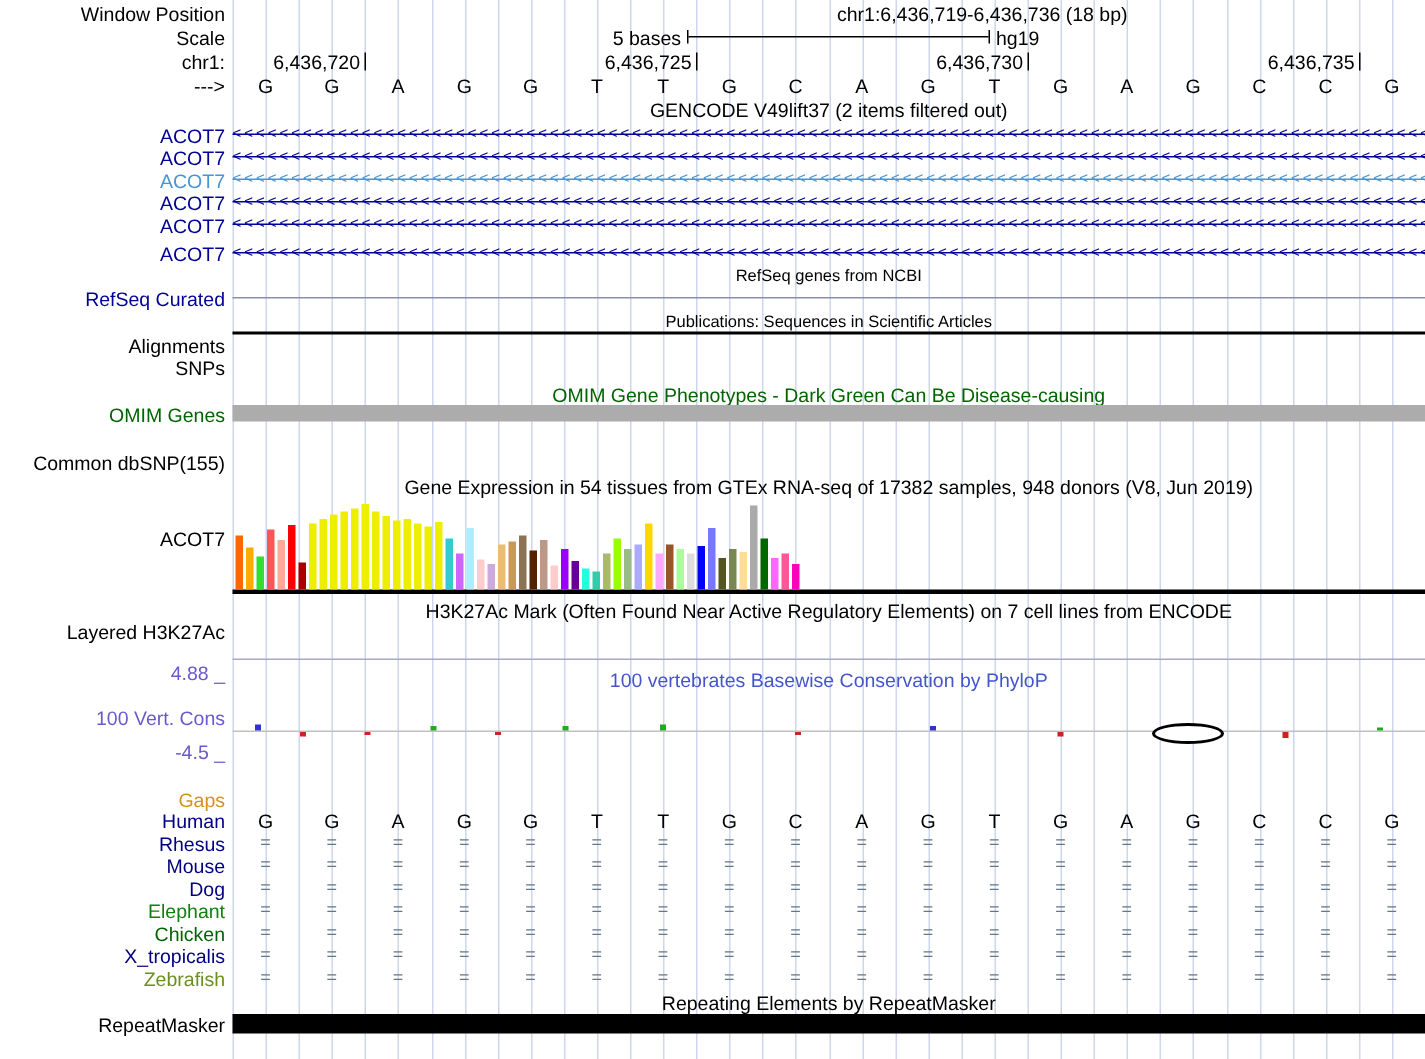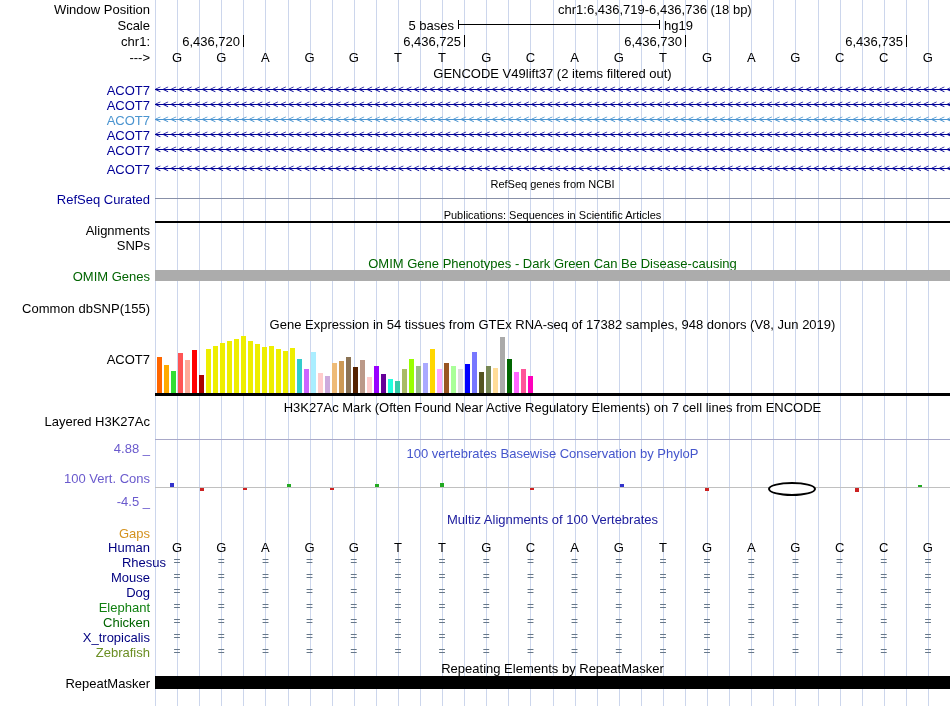--- a/index.html
+++ b/index.html
@@ -95,21 +95,20 @@
   <div class="lblcol" id="lbl-h3k" style="top:414px">Layered H3K27Ac</div>
 
   <div class="hline" id="cons-topline" style="top:439px;height:1px;background:#A8A8C8"></div>
   <div class="lblcol" id="lbl-cons-max" style="top: 441px; color: rgb(106, 90, 205);">4.88 _</div>
   <div class="ctitle t13" id="cons-title" style="top: 446px; color: rgb(68, 85, 204); text-align: center;">100 vertebrates Basewise Conservation by PhyloP</div>
   <div class="lblcol" id="lbl-cons" style="top: 471px; color: rgb(106, 90, 205);">100 Vert. Cons</div>
   <div class="hline" id="cons-baseline" style="top:487px;height:1px;background:#C0C0C0"></div>
   <div class="abs" id="cons-ellipse" style="left:768px;top:482px;width:44px;height:10px;border:2px solid #000;border-radius:50%;background:#fff"></div>
   <div class="lblcol" id="lbl-cons-min" style="top: 494px; color: rgb(106, 90, 205);">-4.5 _</div>
 
-  <div class="ctitle t13" id="multiz-title" style="top: 512px; color: rgb(32, 32, 160);">Multiz Alignments of 100 Vertebrates</div>
   <div class="lblcol" id="lbl-gaps" style="top: 526px; color: rgb(212, 146, 30);">Gaps</div>
 
   <div class="ctitle t13" id="repeat-title" style="top:661px">Repeating Elements by RepeatMasker</div>
   <div class="hline" id="repeat-bar" style="top: 676px; height: 13px; background: rgb(0, 0, 0);"></div>
   <div class="lblcol" id="lbl-repeat" style="top:676px">RepeatMasker</div>
 
 <div style="position: absolute; left: 165px; top: 34px; width: 75px; text-align: right; font-size: 13px;">6,436,720</div>
     <div style="position: absolute; left: 243px; top: 35px; width: 1px; height: 12px; background: rgb(0, 0, 0);"></div>
     <div style="position: absolute; left: 386px; top: 34px; width: 75px; text-align: right; font-size: 13px;">6,436,725</div>
     <div style="position: absolute; left: 464px; top: 35px; width: 1px; height: 12px; background: rgb(0, 0, 0);"></div>
@@ -225,21 +224,21 @@
     <div style="position: absolute; left: 508.33px; top: 540px; width: 44.1667px; text-align: center; font-size: 13px; color: rgb(0, 0, 0);">C</div>
     <div style="position: absolute; left: 552.5px; top: 540px; width: 44.1667px; text-align: center; font-size: 13px; color: rgb(0, 0, 0);">A</div>
     <div style="position: absolute; left: 596.67px; top: 540px; width: 44.1667px; text-align: center; font-size: 13px; color: rgb(0, 0, 0);">G</div>
     <div style="position: absolute; left: 640.83px; top: 540px; width: 44.1667px; text-align: center; font-size: 13px; color: rgb(0, 0, 0);">T</div>
     <div style="position: absolute; left: 685px; top: 540px; width: 44.1667px; text-align: center; font-size: 13px; color: rgb(0, 0, 0);">G</div>
     <div style="position: absolute; left: 729.17px; top: 540px; width: 44.1667px; text-align: center; font-size: 13px; color: rgb(0, 0, 0);">A</div>
     <div style="position: absolute; left: 773.33px; top: 540px; width: 44.1667px; text-align: center; font-size: 13px; color: rgb(0, 0, 0);">G</div>
     <div style="position: absolute; left: 817.5px; top: 540px; width: 44.1667px; text-align: center; font-size: 13px; color: rgb(0, 0, 0);">C</div>
     <div style="position: absolute; left: 861.67px; top: 540px; width: 44.1667px; text-align: center; font-size: 13px; color: rgb(0, 0, 0);">C</div>
     <div style="position: absolute; left: 905.83px; top: 540px; width: 44.1667px; text-align: center; font-size: 13px; color: rgb(0, 0, 0);">G</div>
-    <div style="position: absolute; left: 0px; top: 555px; width: 150px; text-align: right; color: rgb(0, 0, 128); font-size: 13px; padding-left: 16px;">Rhesus</div>
+    <div style="position: absolute; left: 0px; top: 555px; width: 150px; text-align: right; color: rgb(0, 0, 128); font-size: 13px;">Rhesus</div>
     <div style="position: absolute; left: 155px; top: 554px; width: 44.1667px; text-align: center; font-size: 12px; color: rgb(102, 119, 136);">=</div>
     <div style="position: absolute; left: 199.17px; top: 554px; width: 44.1667px; text-align: center; font-size: 12px; color: rgb(102, 119, 136);">=</div>
     <div style="position: absolute; left: 243.33px; top: 554px; width: 44.1667px; text-align: center; font-size: 12px; color: rgb(102, 119, 136);">=</div>
     <div style="position: absolute; left: 287.5px; top: 554px; width: 44.1667px; text-align: center; font-size: 12px; color: rgb(102, 119, 136);">=</div>
     <div style="position: absolute; left: 331.67px; top: 554px; width: 44.1667px; text-align: center; font-size: 12px; color: rgb(102, 119, 136);">=</div>
     <div style="position: absolute; left: 375.83px; top: 554px; width: 44.1667px; text-align: center; font-size: 12px; color: rgb(102, 119, 136);">=</div>
     <div style="position: absolute; left: 420px; top: 554px; width: 44.1667px; text-align: center; font-size: 12px; color: rgb(102, 119, 136);">=</div>
     <div style="position: absolute; left: 464.17px; top: 554px; width: 44.1667px; text-align: center; font-size: 12px; color: rgb(102, 119, 136);">=</div>
     <div style="position: absolute; left: 508.33px; top: 554px; width: 44.1667px; text-align: center; font-size: 12px; color: rgb(102, 119, 136);">=</div>
     <div style="position: absolute; left: 552.5px; top: 554px; width: 44.1667px; text-align: center; font-size: 12px; color: rgb(102, 119, 136);">=</div>

